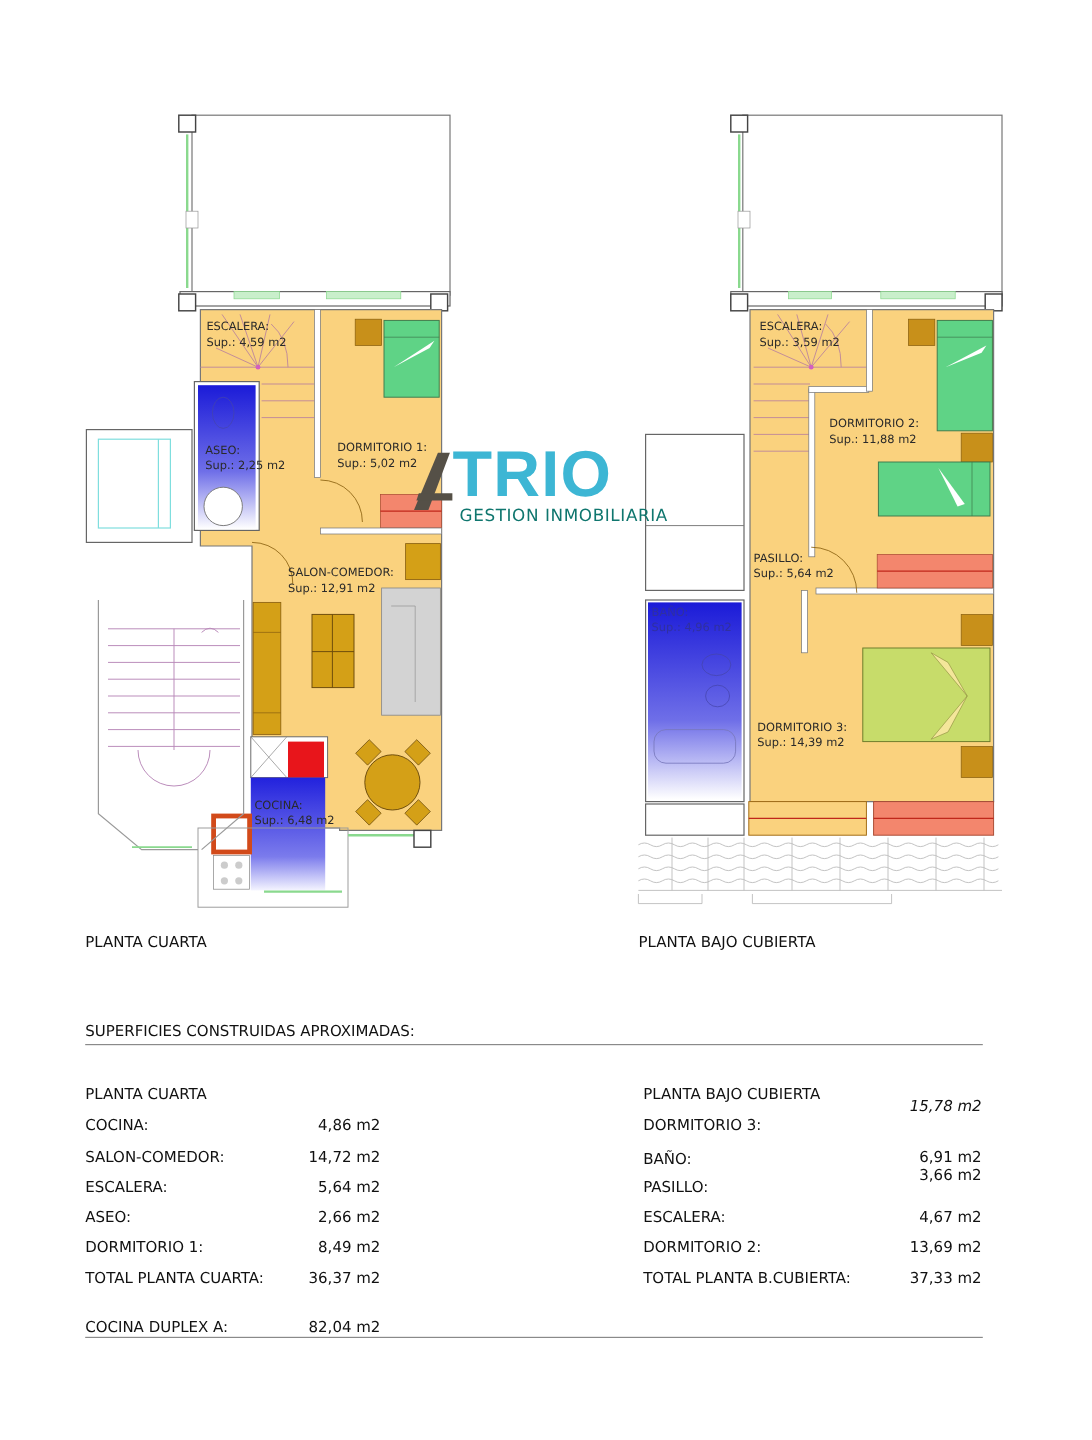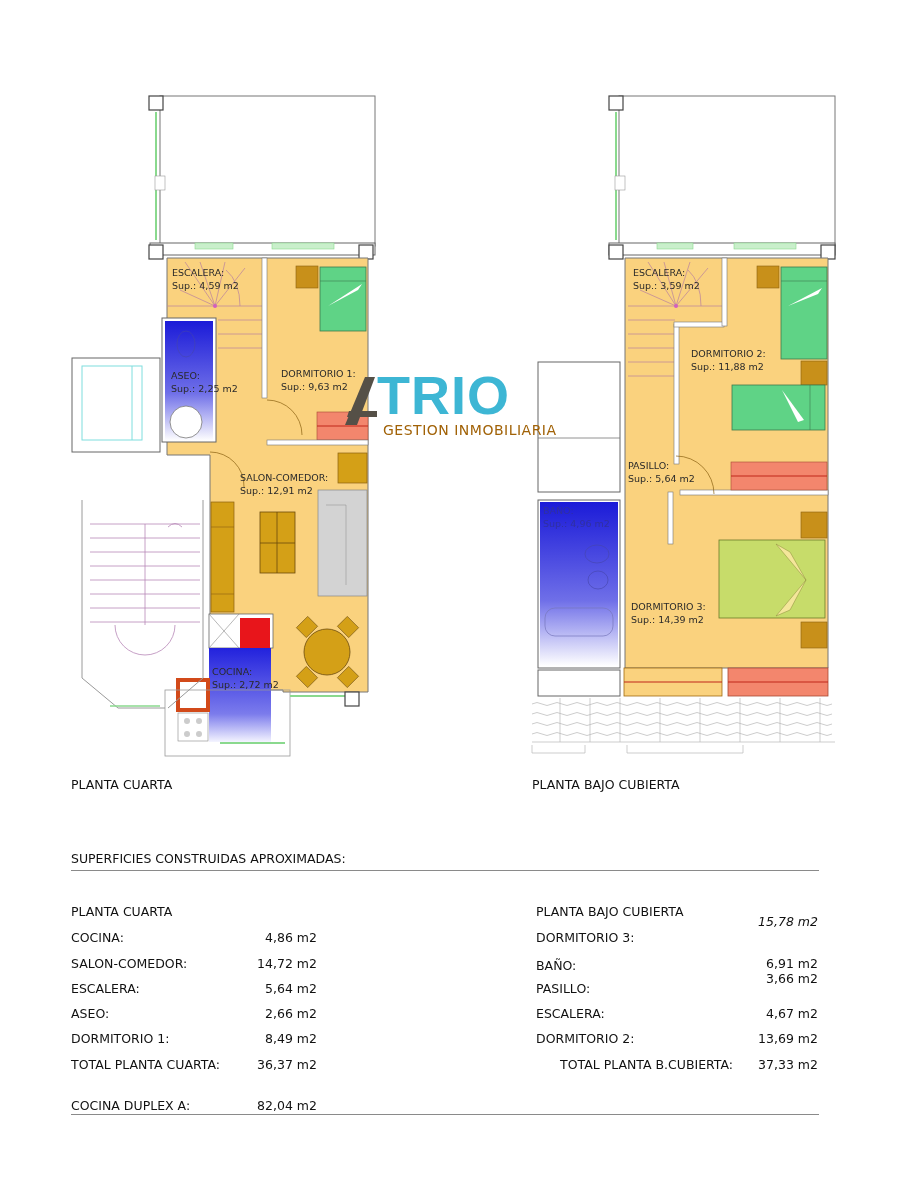--- a/index.html
+++ b/index.html
@@ -12,21 +12,21 @@
   .plan-caption { position: absolute; font-size: 12.5px; color: #111; }
   .section-title { position: absolute; left: 71px; top: 851px; font-size: 12.5px; color: #111; }
   .rule { position: absolute; height: 1px; background: #8a8a8a; }
   .tbl { position: absolute; font-size: 12.5px; color: #111; }
   .tbl .row { position: absolute; left: 0; white-space: nowrap; }
   .tbl .val { position: absolute; text-align: right; white-space: nowrap; }
   .logo { position: absolute; left: 343px; top: 365px; width: 240px; height: 80px; text-align: right; }
   .logo .trio { position: absolute; left: 34px; top: 0px; font-family: "Liberation Sans", sans-serif;
                 font-weight: bold; font-size: 54px; letter-spacing: 1px; color: #3db6d4; line-height: 60px; }
   .logo .sub { position: absolute; left: 40px; top: 57px; font-family: "DejaVu Sans", sans-serif;
-               font-size: 14px; letter-spacing: 0.5px; color: #a16207; white-space: nowrap; }
+               font-size: 14px; letter-spacing: 0.5px; color: #0f766e; white-space: nowrap; }
 </style>
 </head>
 <body>
 
 <svg class="plan" viewBox="0 0 910 780" width="910" height="780">
   <defs>
     <linearGradient id="blueGradV" x1="0" y1="0" x2="0" y2="1">
       <stop offset="0" stop-color="#1b1bd8"></stop>
       <stop offset="0.6" stop-color="#6f6fe8"></stop>
       <stop offset="1" stop-color="#ffffff"></stop>
@@ -235,33 +235,33 @@
     </g>
   </g>
 </svg>
 
 <div class="room-label" style="left:172px; top:266px;">
   <div>ESCALERA:</div>
     <div>Sup.: 4,59 m2</div>
 </div>
 <div class="room-label" style="left:281px; top:367px;">
   <div>DORMITORIO 1:</div>
-    <div>Sup.: 9,63 m2</div>
+    <div>Sup.: 5,02 m2</div>
 </div>
 <div class="room-label" style="left:171px; top:369px;">
   <div>ASEO:</div>
     <div>Sup.: 2,25 m2</div>
 </div>
 <div class="room-label" style="left:240px; top:471px;">
   <div>SALON-COMEDOR:</div>
     <div>Sup.: 12,91 m2</div>
 </div>
 <div class="room-label" style="left:212px; top:665px;">
   <div>COCINA:</div>
-    <div>Sup.: 2,72 m2</div>
+    <div>Sup.: 6,48 m2</div>
 </div>
 
 <div class="room-label" style="left:633px; top:266px;">
   <div>ESCALERA:</div>
     <div>Sup.: 3,59 m2</div>
 </div>
 <div class="room-label" style="left:691px; top:347px;">
   <div>DORMITORIO 2:</div>
     <div>Sup.: 11,88 m2</div>
 </div>
@@ -330,15 +330,15 @@
 
   <div class="row" style="top:77px;">PASILLO:</div>
   <div class="val" style="top:67px; right:0px;">3,66 m2</div>
 
   <div class="row" style="top:102px;">ESCALERA:</div>
   <div class="val" style="top:102px; right:0px;">4,67 m2</div>
 
   <div class="row" style="top:127px;">DORMITORIO 2:</div>
   <div class="val" style="top:127px; right:0px;">13,69 m2</div>
 
-  <div class="row" style="top:153px;margin-left:24px;">TOTAL PLANTA B.CUBIERTA:</div>
+  <div class="row" style="top:153px;">TOTAL PLANTA B.CUBIERTA:</div>
   <div class="val" style="top:153px; right:0px;margin-left:22px;">37,33 m2</div>
 </div>
 
 </body></html>

